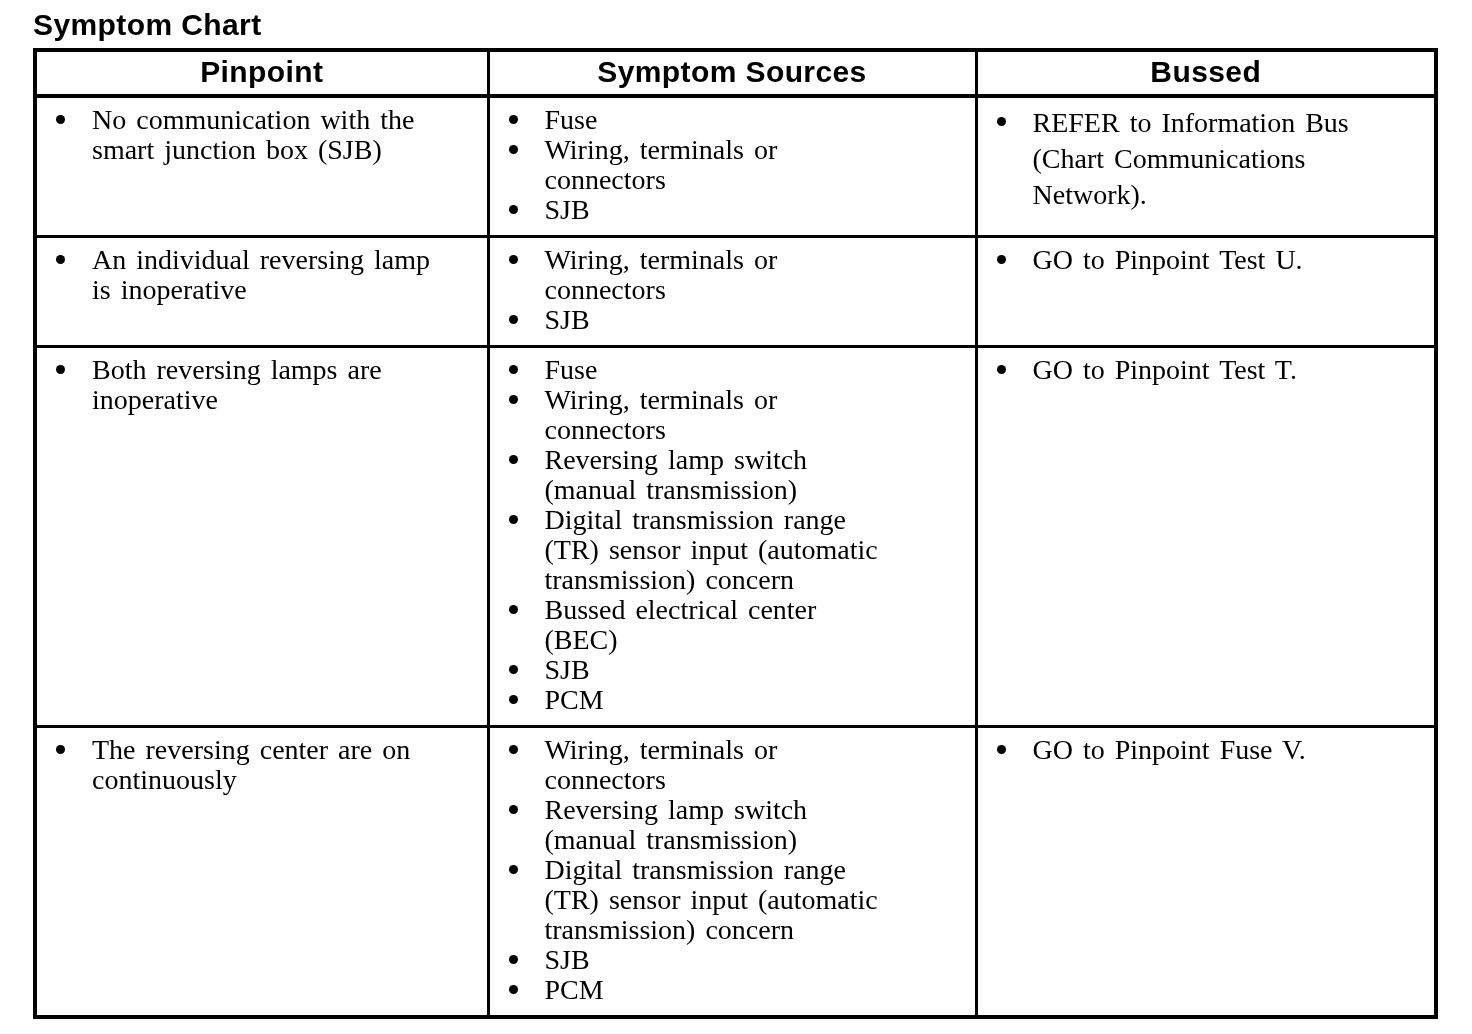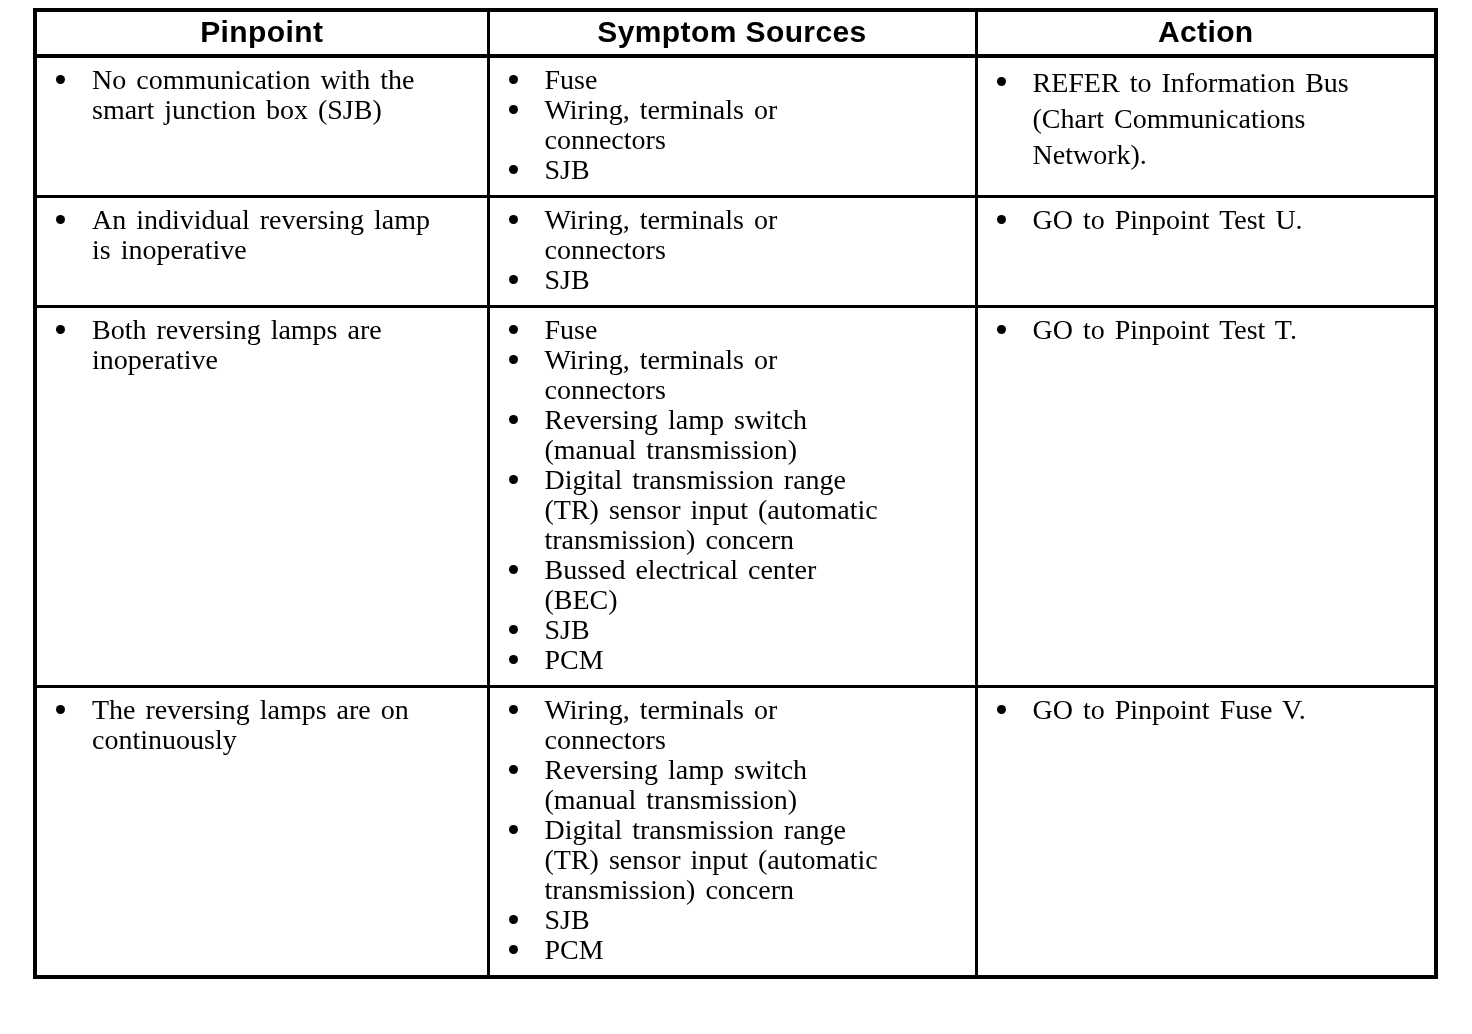--- a/index.html
+++ b/index.html
@@ -79,32 +79,33 @@
     line-height: 36px;
   }
   tbody tr:first-child td[data-name="action-cell"] .bullet {
     top: 12px;
   }
 </style>
 </head>
 <body>
 
 <div class="page" data-name="document-page">
+  <h1 class="page-title" data-name="page-title">Symptom Chart</h1>
 
   <table class="symptom-table" data-name="symptom-table">
     <colgroup>
       <col class="c-condition">
       <col class="c-sources">
       <col class="c-action">
     </colgroup>
     <thead data-name="symptom-table-header">
       <tr data-name="header-row">
         <th data-name="column-header-condition">Pinpoint</th>
         <th data-name="column-header-possible-sources">Symptom Sources</th>
-        <th data-name="column-header-action">Action</th>
+        <th data-name="column-header-action">Bussed</th>
       </tr>
     </thead>
     <tbody data-name="symptom-table-body">
         <tr data-name="table-row">
           <td data-name="condition-cell">
             <ul class="cell-list" data-name="bullet-list">
               <li data-name="list-item"><span class="bullet" data-name="bullet-icon"></span><span class="li-text" data-name="list-item-text">No communication with the
 smart junction box (SJB)</span></li>
             </ul>
           </td>
@@ -169,21 +170,21 @@
           </td>
           <td data-name="action-cell">
             <ul class="cell-list" data-name="bullet-list">
               <li data-name="list-item"><span class="bullet" data-name="bullet-icon"></span><span class="li-text" data-name="list-item-text">GO to Pinpoint Test T.</span></li>
             </ul>
           </td>
         </tr>
         <tr data-name="table-row">
           <td data-name="condition-cell">
             <ul class="cell-list" data-name="bullet-list">
-              <li data-name="list-item"><span class="bullet" data-name="bullet-icon"></span><span class="li-text" data-name="list-item-text">The reversing lamps are on
+              <li data-name="list-item"><span class="bullet" data-name="bullet-icon"></span><span class="li-text" data-name="list-item-text">The reversing center are on
 continuously</span></li>
             </ul>
           </td>
           <td data-name="possible-sources-cell">
             <ul class="cell-list" data-name="bullet-list">
               <li data-name="list-item"><span class="bullet" data-name="bullet-icon"></span><span class="li-text" data-name="list-item-text">Wiring, terminals or
 connectors</span></li>
               <li data-name="list-item"><span class="bullet" data-name="bullet-icon"></span><span class="li-text" data-name="list-item-text">Reversing lamp switch
 (manual transmission)</span></li>
               <li data-name="list-item"><span class="bullet" data-name="bullet-icon"></span><span class="li-text" data-name="list-item-text">Digital transmission range

